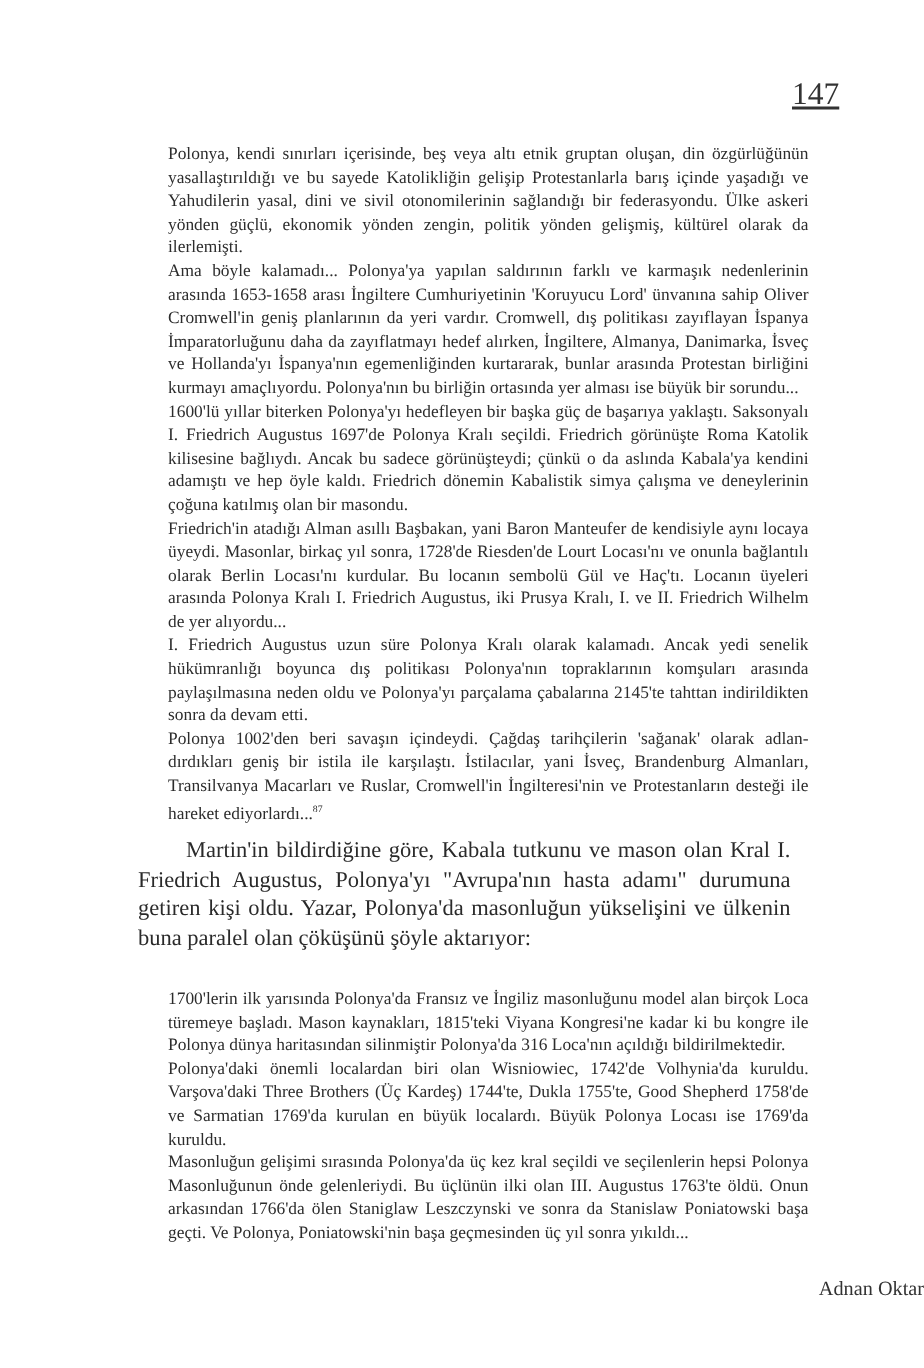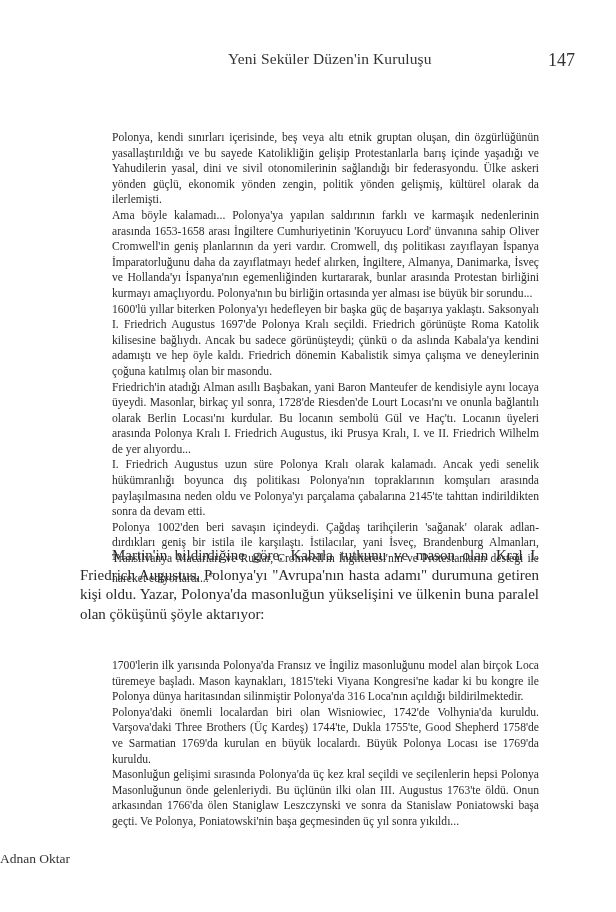--- a/index.html
+++ b/index.html
@@ -9,48 +9,47 @@
       color: #2a2a2a;
     }
     .running-head {
       position: absolute; top: 50px; left: 0; width: 616px; height: 24px;
     }
     .running-title {
       position: absolute; left: 228px; top: 0;
       font-size: 15.5px; color: #333; letter-spacing: 0.1px;
     }
     .page-number {
-      position: absolute; left: 548px; top: 0;
-      font-size: 18px; color: #333;
+      position: absolute; left: 528px; top: 0;
+      font-size: 21px; color: #333; text-decoration: underline;
     }
     .quote {
       position: absolute; left: 112px; width: 427px;
       font-size: 11.6px; line-height: 15.6px; text-align: justify;
       color: #2c2c2c;
     }
     .quote p { margin: 0; hyphens: manual; }
-    .quote1 { top: 95px; margin-top: 35px; }
+    .quote1 { top: 95px; }
     .quote2 { top: 614px; margin-top: 44px; }
     .body-text {
       position: absolute; left: 80px; top: 546px; width: 459px;
       font-size: 15px; line-height: 19.7px; text-align: justify;
       color: #2a2a2a;
     }
-    .body-text p { margin: 0; text-indent: 32px; }
+    .body-text p { margin: 12px; text-indent: 32px; }
     sup.fn { font-size: 6.5px; vertical-align: 5px; }
     .footer {
-      position: absolute; top: 851px; left: 0; width: 616px; text-align: left;
+      position: absolute; top: 851px; left: 0; width: 616px; text-align: right;
       font-size: 13.5px; color: #333;
     }
   </style>
 </head>
 <body>
 
 <div class="running-head">
-  <span class="running-title">Yeni Seküler Düzen'in Kuruluşu</span>
   <span class="page-number">147</span>
 </div>
 
 <div class="quote quote1">
   <p>Polonya, kendi sınırları içerisinde, beş veya altı etnik gruptan oluşan, din özgürlüğü­nün yasallaştırıldığı ve bu sayede Katolikliğin gelişip Protestanlarla barış içinde yaşa­dığı ve Yahudilerin yasal, dini ve sivil otonomilerinin sağlandığı bir federasyondu. Ül­ke askeri yönden güçlü, ekonomik yönden zengin, politik yönden gelişmiş, kültürel olarak da ilerlemişti.</p>
   <p>Ama böyle kalamadı... Polonya'ya yapılan saldırının farklı ve karmaşık nedenlerinin arasında 1653-1658 arası İngiltere Cumhuriyetinin 'Koruyucu Lord' ünvanına sahip Oliver Cromwell'in geniş planlarının da yeri vardır. Cromwell, dış politikası zayıfla­yan İspanya İmparatorluğunu daha da zayıflatmayı hedef alırken, İngiltere, Almanya, Danimarka, İsveç ve Hollanda'yı İspanya'nın egemenliğinden kurtararak, bunlar ara­sında Protestan birliğini kurmayı amaçlıyordu. Polonya'nın bu birliğin ortasında yer alması ise büyük bir sorundu...</p>
   <p>1600'lü yıllar biterken Polonya'yı hedefleyen bir başka güç de başarıya yaklaştı. Sak­sonyalı I. Friedrich Augustus 1697'de Polonya Kralı seçildi. Friedrich görünüşte Roma Katolik kilisesine bağlıydı. Ancak bu sadece görünüşteydi; çünkü o da aslında Kaba­la'ya kendini adamıştı ve hep öyle kaldı. Friedrich dönemin Kabalistik simya çalışma ve deneylerinin çoğuna katılmış olan bir masondu.</p>
   <p>Friedrich'in atadığı Alman asıllı Başbakan, yani Baron Manteufer de kendisiyle aynı locaya üyeydi. Masonlar, birkaç yıl sonra, 1728'de Riesden'de Lourt Locası'nı ve onun­la bağlantılı olarak Berlin Locası'nı kurdular. Bu locanın sembolü Gül ve Haç'tı. Lo­canın üyeleri arasında Polonya Kralı I. Friedrich Augustus, iki Prusya Kralı, I. ve II. Friedrich Wilhelm de yer alıyordu...</p>
   <p>I. Friedrich Augustus uzun süre Polonya Kralı olarak kalamadı. Ancak yedi senelik hükümranlığı boyunca dış politikası Polonya'nın topraklarının komşuları arasında paylaşılmasına neden oldu ve Polonya'yı parçalama çabalarına 2145'te tahttan indiril­dikten sonra da devam etti.</p>
   <p><span>Polonya 1002'den beri savaşın içindeydi. Çağdaş tarihçilerin 'sağanak' olarak adlan­dırdıkları geniş bir istila ile karşılaştı. İstilacılar, yani İsveç, Brandenburg Almanları, Transilvanya Macarları ve Ruslar, Cromwell'in İngilteresi'nin ve Protestanların desteği ile hareket ediyorlardı...</span><sup class="fn">87</sup></p>

